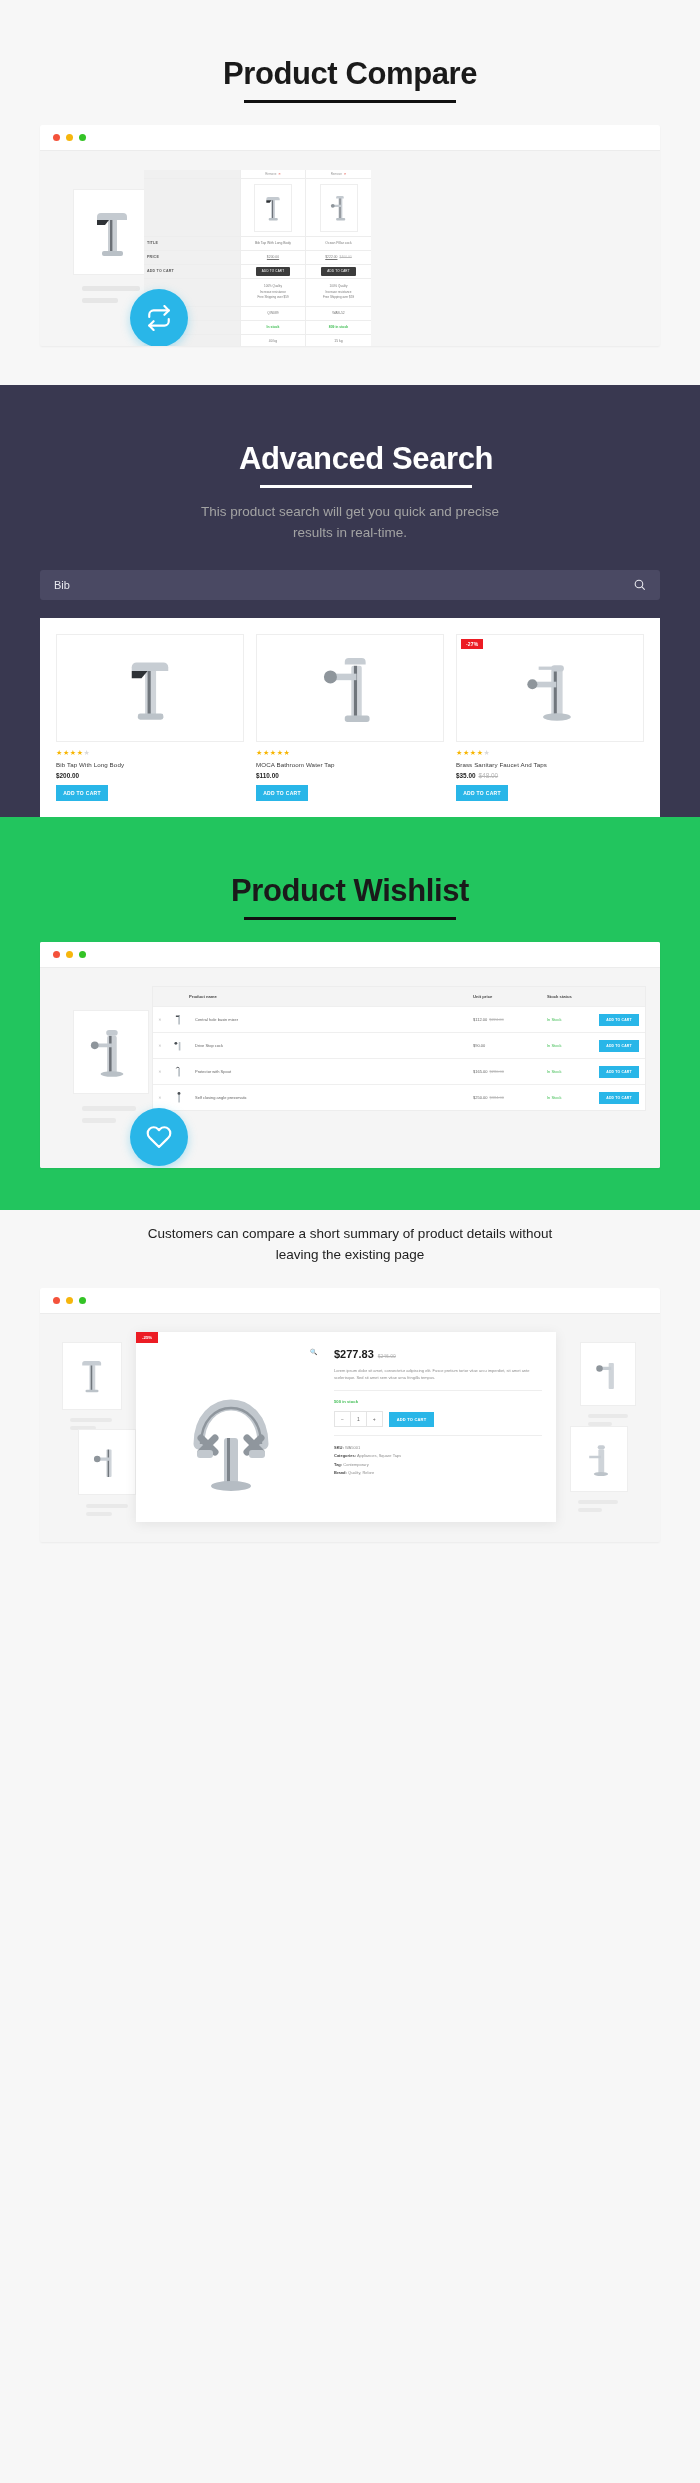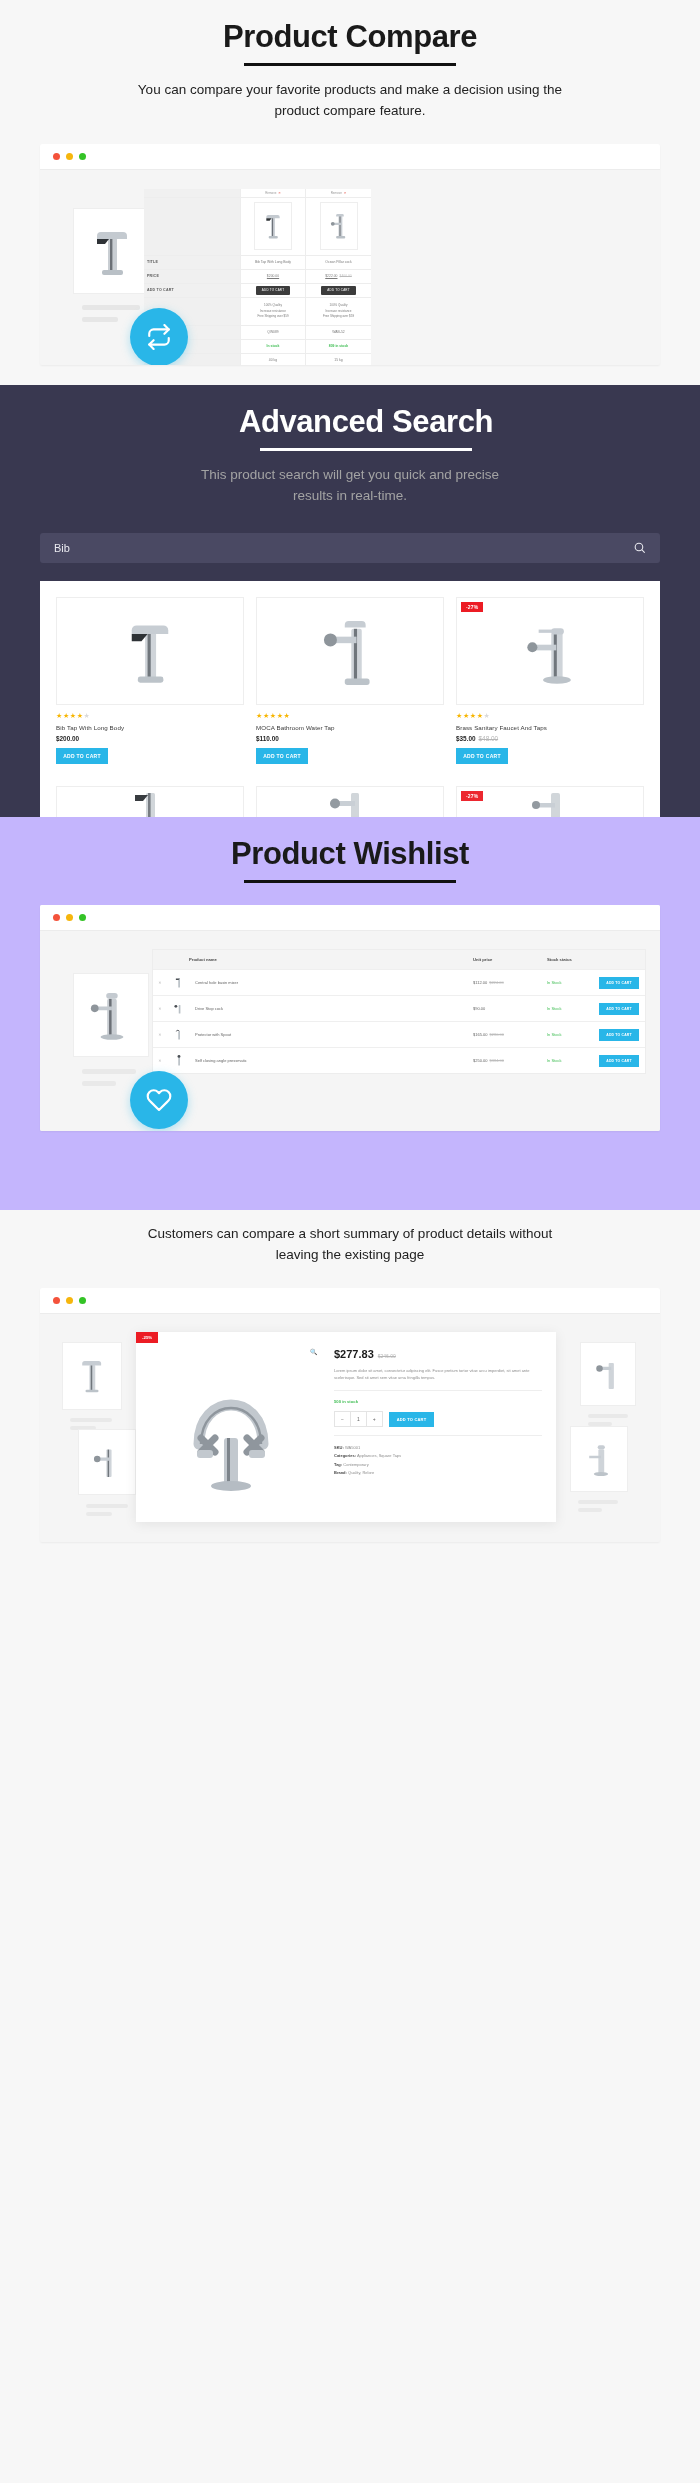--- a/index.html
+++ b/index.html
@@ -9,30 +9,30 @@
     background: #ffffff;
     color: #1a1a1a;
     -webkit-font-smoothing: antialiased;
   }
   .page { width: 700px; position: relative; overflow: hidden; }
 
   
   .section { width: 700px; position: relative; overflow: hidden; }
   .sec-compare   { background: #f7f7f7; height: 385px; }
   .sec-search    { background: #393850; height: 432px; }
-  .sec-wishlist  { background: #c4b5fd; height: 393px; }
+  .sec-wishlist  { background: #22c55e; height: 393px; }
   .sec-quick     { background: #f7f7f7; height: 1273px; }
 
   .heading {
     text-align: center;
     font-size: 31px;
     font-weight: 700;
     letter-spacing: -0.4px;
     font-family: "Liberation Sans", sans-serif;
-    padding-top: 19px;
+    padding-top: 56px;
     position: relative;
   }
   .heading .rule {
     display: block;
     width: 212px;
     height: 3px;
     background: #111;
     margin: 8px auto 0;
   }
   .sec-search .heading { color: #fff; margin-left: 32px; }
@@ -237,21 +237,20 @@
 </head>
 <body>
 
 <div class="page">
 
   <div class="section sec-compare">
     <div class="heading">
       <span>Product Compare</span>
       <span class="rule"></span>
     </div>
-    <div class="subtext">You can compare your favorite products and make a decision using the product compare feature.</div>
 
     <div class="browser">
       <div class="browser-bar">
         <span class="dot red"></span>
         <span class="dot yellow"></span>
         <span class="dot green"></span>
       </div>
       <div class="browser-body cmp-body">
 
         <div class="cmp-leftimg">

